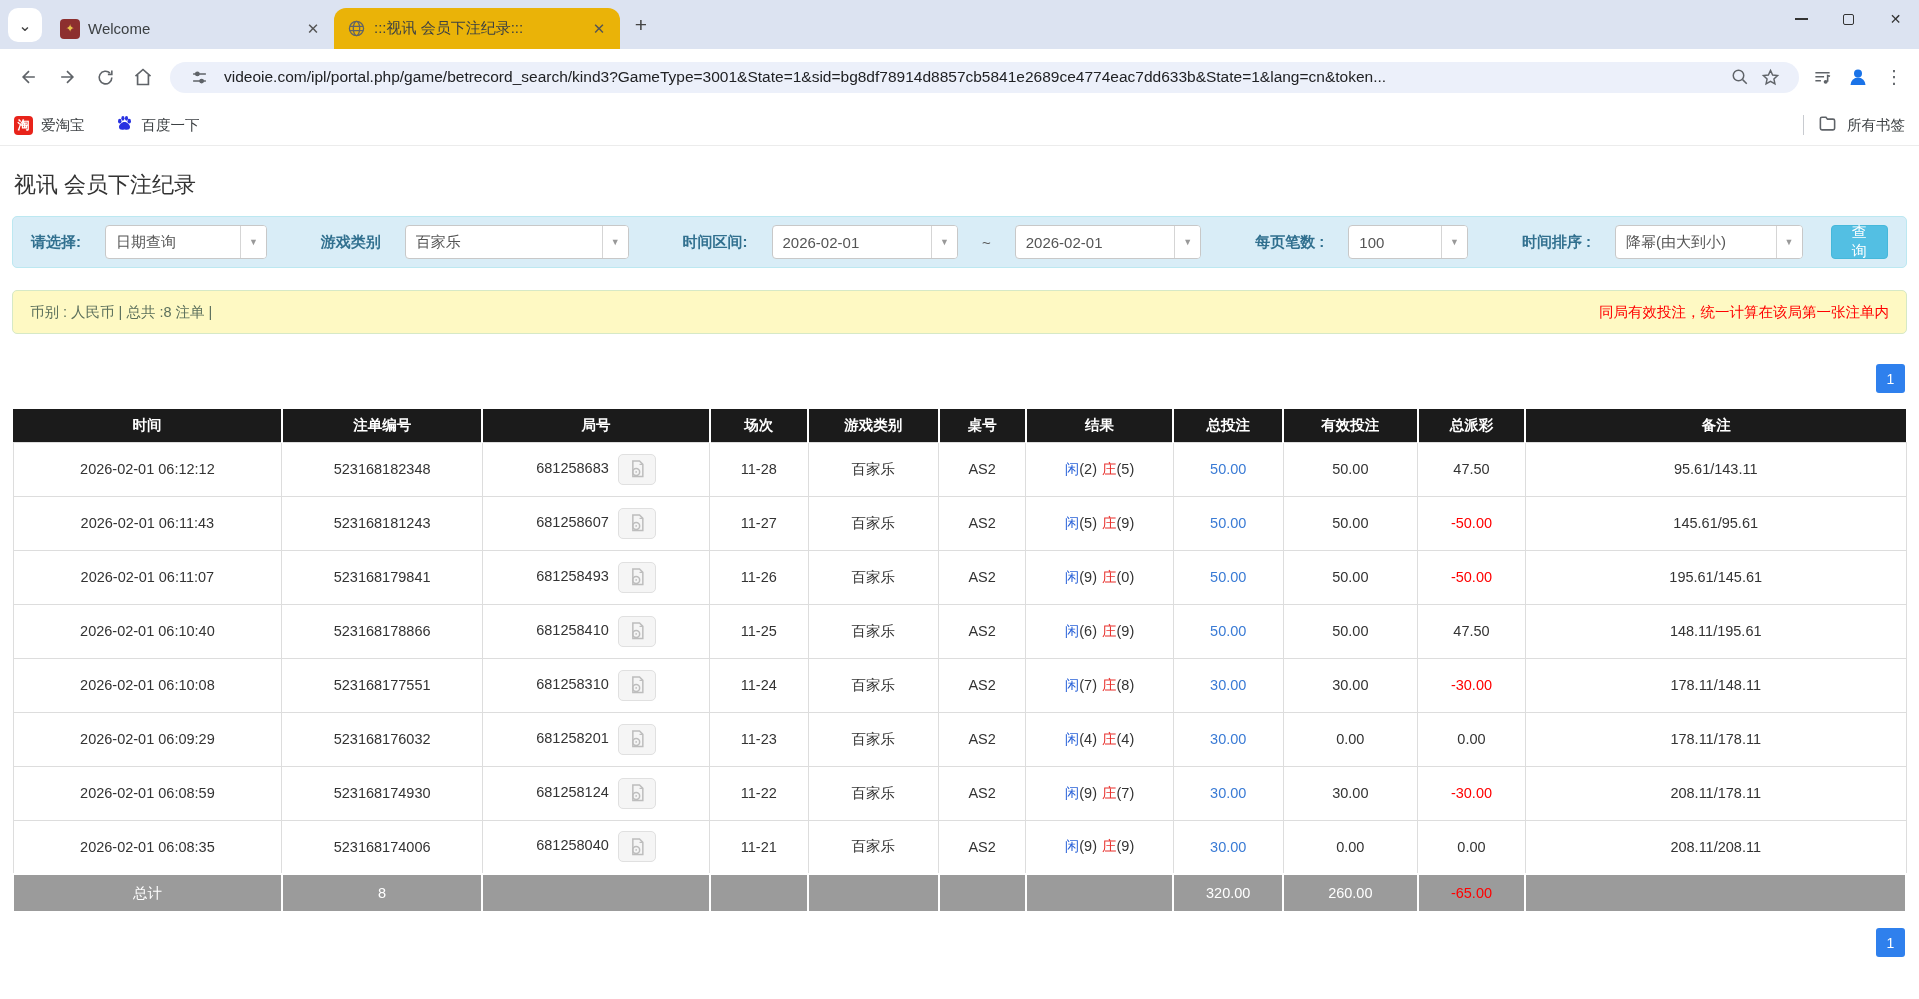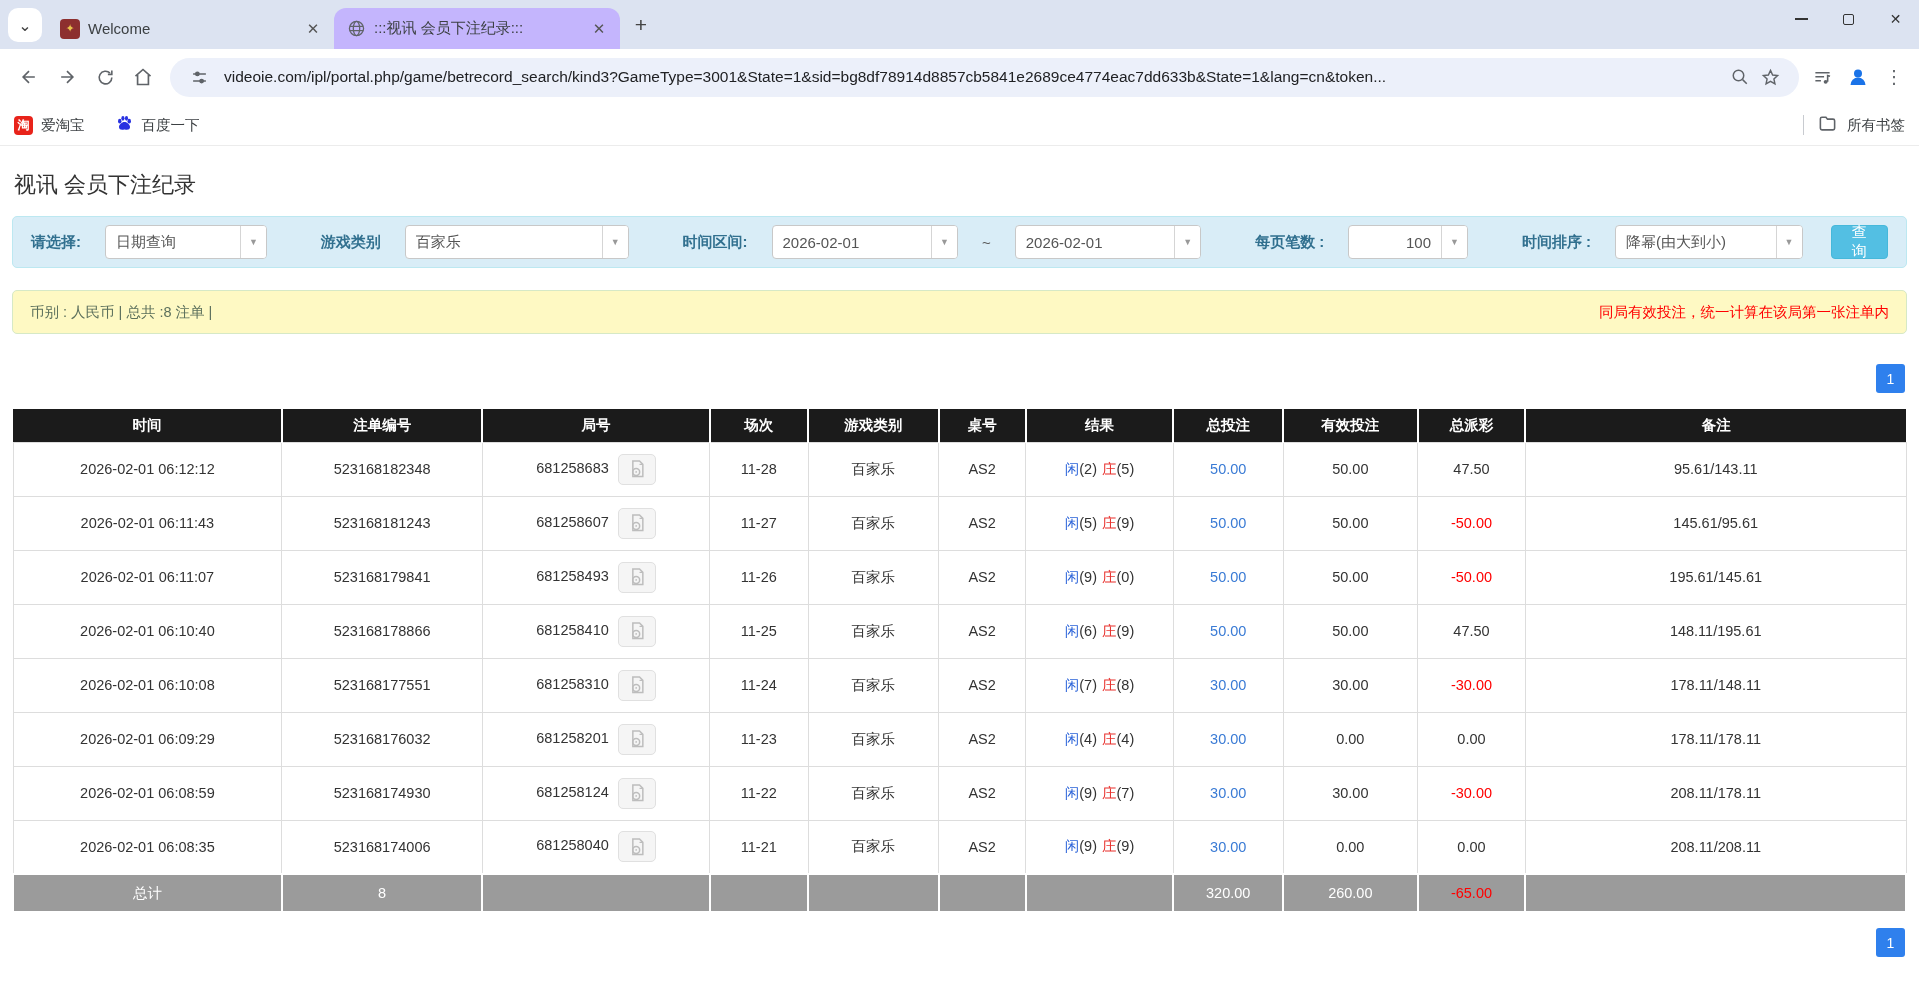--- a/index.html
+++ b/index.html
@@ -5,37 +5,37 @@
   * { margin:0; padding:0; box-sizing:border-box; }
   html,body { width:1919px; height:999px; overflow:hidden; background:#fff;
     font-family:"Liberation Sans","DejaVu Sans",sans-serif; }
 
   
   .tabstrip { height:49px; background:#dce3f1; display:flex; align-items:flex-end; position:relative; }
   .tab-search { width:34px; height:34px; margin:0 6px 7px 8px; background:#fff; border-radius:10px;
     display:flex; align-items:center; justify-content:center; color:#444; font-size:16px; }
   .tab { width:286px; height:41px; display:flex; align-items:center; padding:0 10px 0 12px;
     font-size:15px; color:#3c4043; border-radius:12px 12px 0 0; }
-  .tab.active { background:#c4b5fd; }
+  .tab.active { background:#eab308; }
   .tab .tab-title { flex:1; white-space:nowrap; overflow:hidden; text-overflow:ellipsis; margin:0 8px; }
   .tab-close { width:22px; height:22px; border-radius:50%; display:flex; align-items:center; justify-content:center;
     font-size:15px; color:#555; }
   .favicon { width:20px; height:20px; display:flex; align-items:center; justify-content:center; flex:0 0 20px; }
   .favicon.casino { background:#8d2f2f; border-radius:4px; color:#e8c34c; font-size:11px; }
   .newtab { width:30px; height:30px; margin:0 0 9px 6px; display:flex; align-items:center; justify-content:center;
     font-size:21px; color:#444; }
   .wincontrols { position:absolute; right:0; top:0; height:38px; display:flex; }
   .wc { width:47px; height:38px; display:flex; align-items:center; justify-content:center; color:#333; font-size:14px; }
   .min-glyph { width:13px; height:2px; background:#333; display:block; }
   .max-glyph { width:11px; height:11px; border:1.5px solid #333; border-radius:2px; display:block; }
 
   .toolbar { height:56px; background:#fff; display:flex; align-items:center; padding:0 10px; }
   .navbtn { width:38px; height:38px; display:flex; align-items:center; justify-content:center; border-radius:50%; }
   .navbtn svg { stroke:#5f6368; }
-  .omnibox { flex:1; height:39px; background:#ecf0fa; border-radius:20px; margin:0 8px; display:flex;
+  .omnibox { flex:1; height:31px; background:#ecf0fa; border-radius:20px; margin:0 8px; display:flex;
     align-items:center; padding:0 14px; min-width:0; }
   .omnibox .url { flex:1; font-size:15.5px; color:#202124; white-space:nowrap; overflow:hidden;
     text-overflow:ellipsis; margin:0 10px; }
   .obtn { width:30px; height:30px; display:flex; align-items:center; justify-content:center; flex:0 0 30px; }
   .tool-right { display:flex; align-items:center; gap:6px; }
   .kebab { font-size:18px; color:#5f6368; width:30px; text-align:center; }
 
   .bookmarks { height:41px; background:#fff; display:flex; align-items:center; padding:0 14px;
     font-size:14.5px; color:#3c4043; border-bottom:1px solid #ececec; }
   .bm { display:flex; align-items:center; gap:8px; margin-right:30px; }
@@ -50,21 +50,21 @@
 
   .filterbar { background:#d9edf7; border:1px solid #bce8f1; border-radius:5px; height:52px;
     display:flex; align-items:center; padding:0 18px; gap:24px; }
   .flabel { font-size:15px; font-weight:bold; color:#31708f; white-space:nowrap; }
   .gap { width:6px; }
   .selbox { background:#fff; border:1px solid #c8c8c8; border-radius:4px; height:34px; display:flex;
     align-items:center; overflow:hidden; }
   .selbox .txt { flex:1; padding:0 10px; font-size:15px; color:#555; white-space:nowrap; }
   .selbox .arr { width:26px; align-self:stretch; border-left:1px solid #d5d5d5; display:flex;
     align-items:center; justify-content:center; color:#999; font-size:9px; background:#fff; }
-  .w-sel1{width:165px;} .w-sel2{width:228px;} .w-date{width:190px;} .w-size{width:122px;text-align:right;} .w-sort{width:191px;}
+  .w-sel1{width:165px;} .w-sel2{width:228px;} .w-date{width:190px;} .w-size{width:122px;} .w-sort{width:191px;}
   .tilde { font-size:15px; color:#555; }
   .btn-search { background:#53bfe3; color:#fff; border:1px solid #46b8da; border-radius:4px; height:34px;
     padding:0 13px; font-size:15px; display:flex; align-items:center; margin-left:4px;font-family:Liberation Mono, monospace; }
 
   .infobar { background:#fef9c3; border:1px solid #d6e9c6; border-radius:5px; height:44px; margin-top:22px;
     display:flex; align-items:center; justify-content:space-between; padding:0 17px; font-size:14.5px; }
   .infobar .left { color:#5c705c; }
   .infobar .right { color:#ff0000; }
 
   .pager { display:flex; justify-content:flex-end; }

